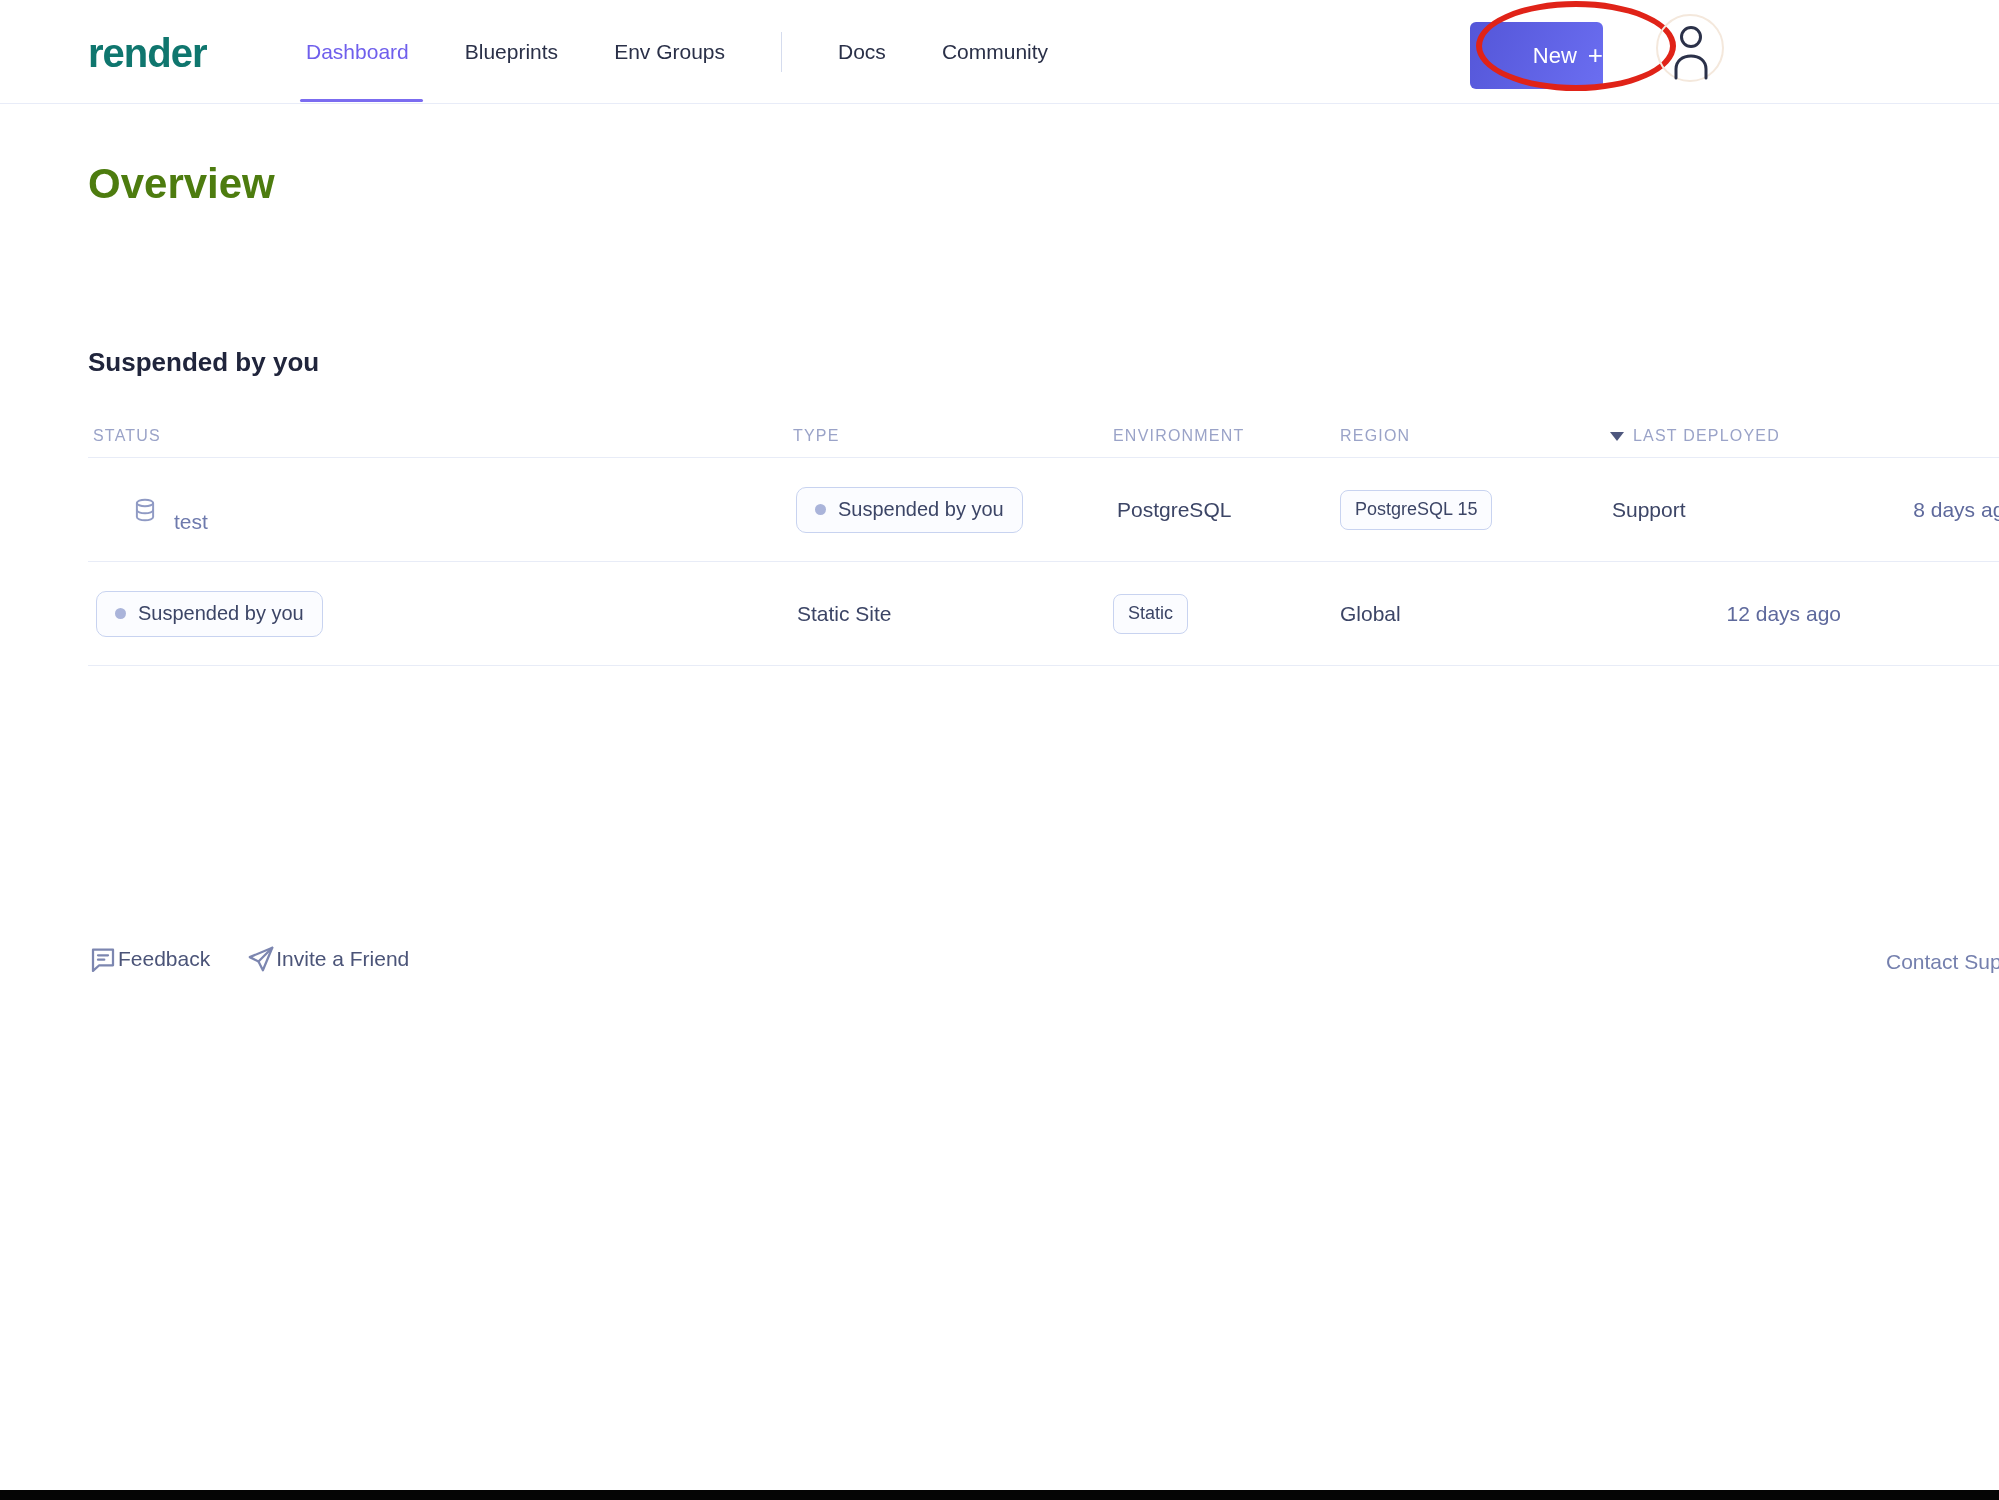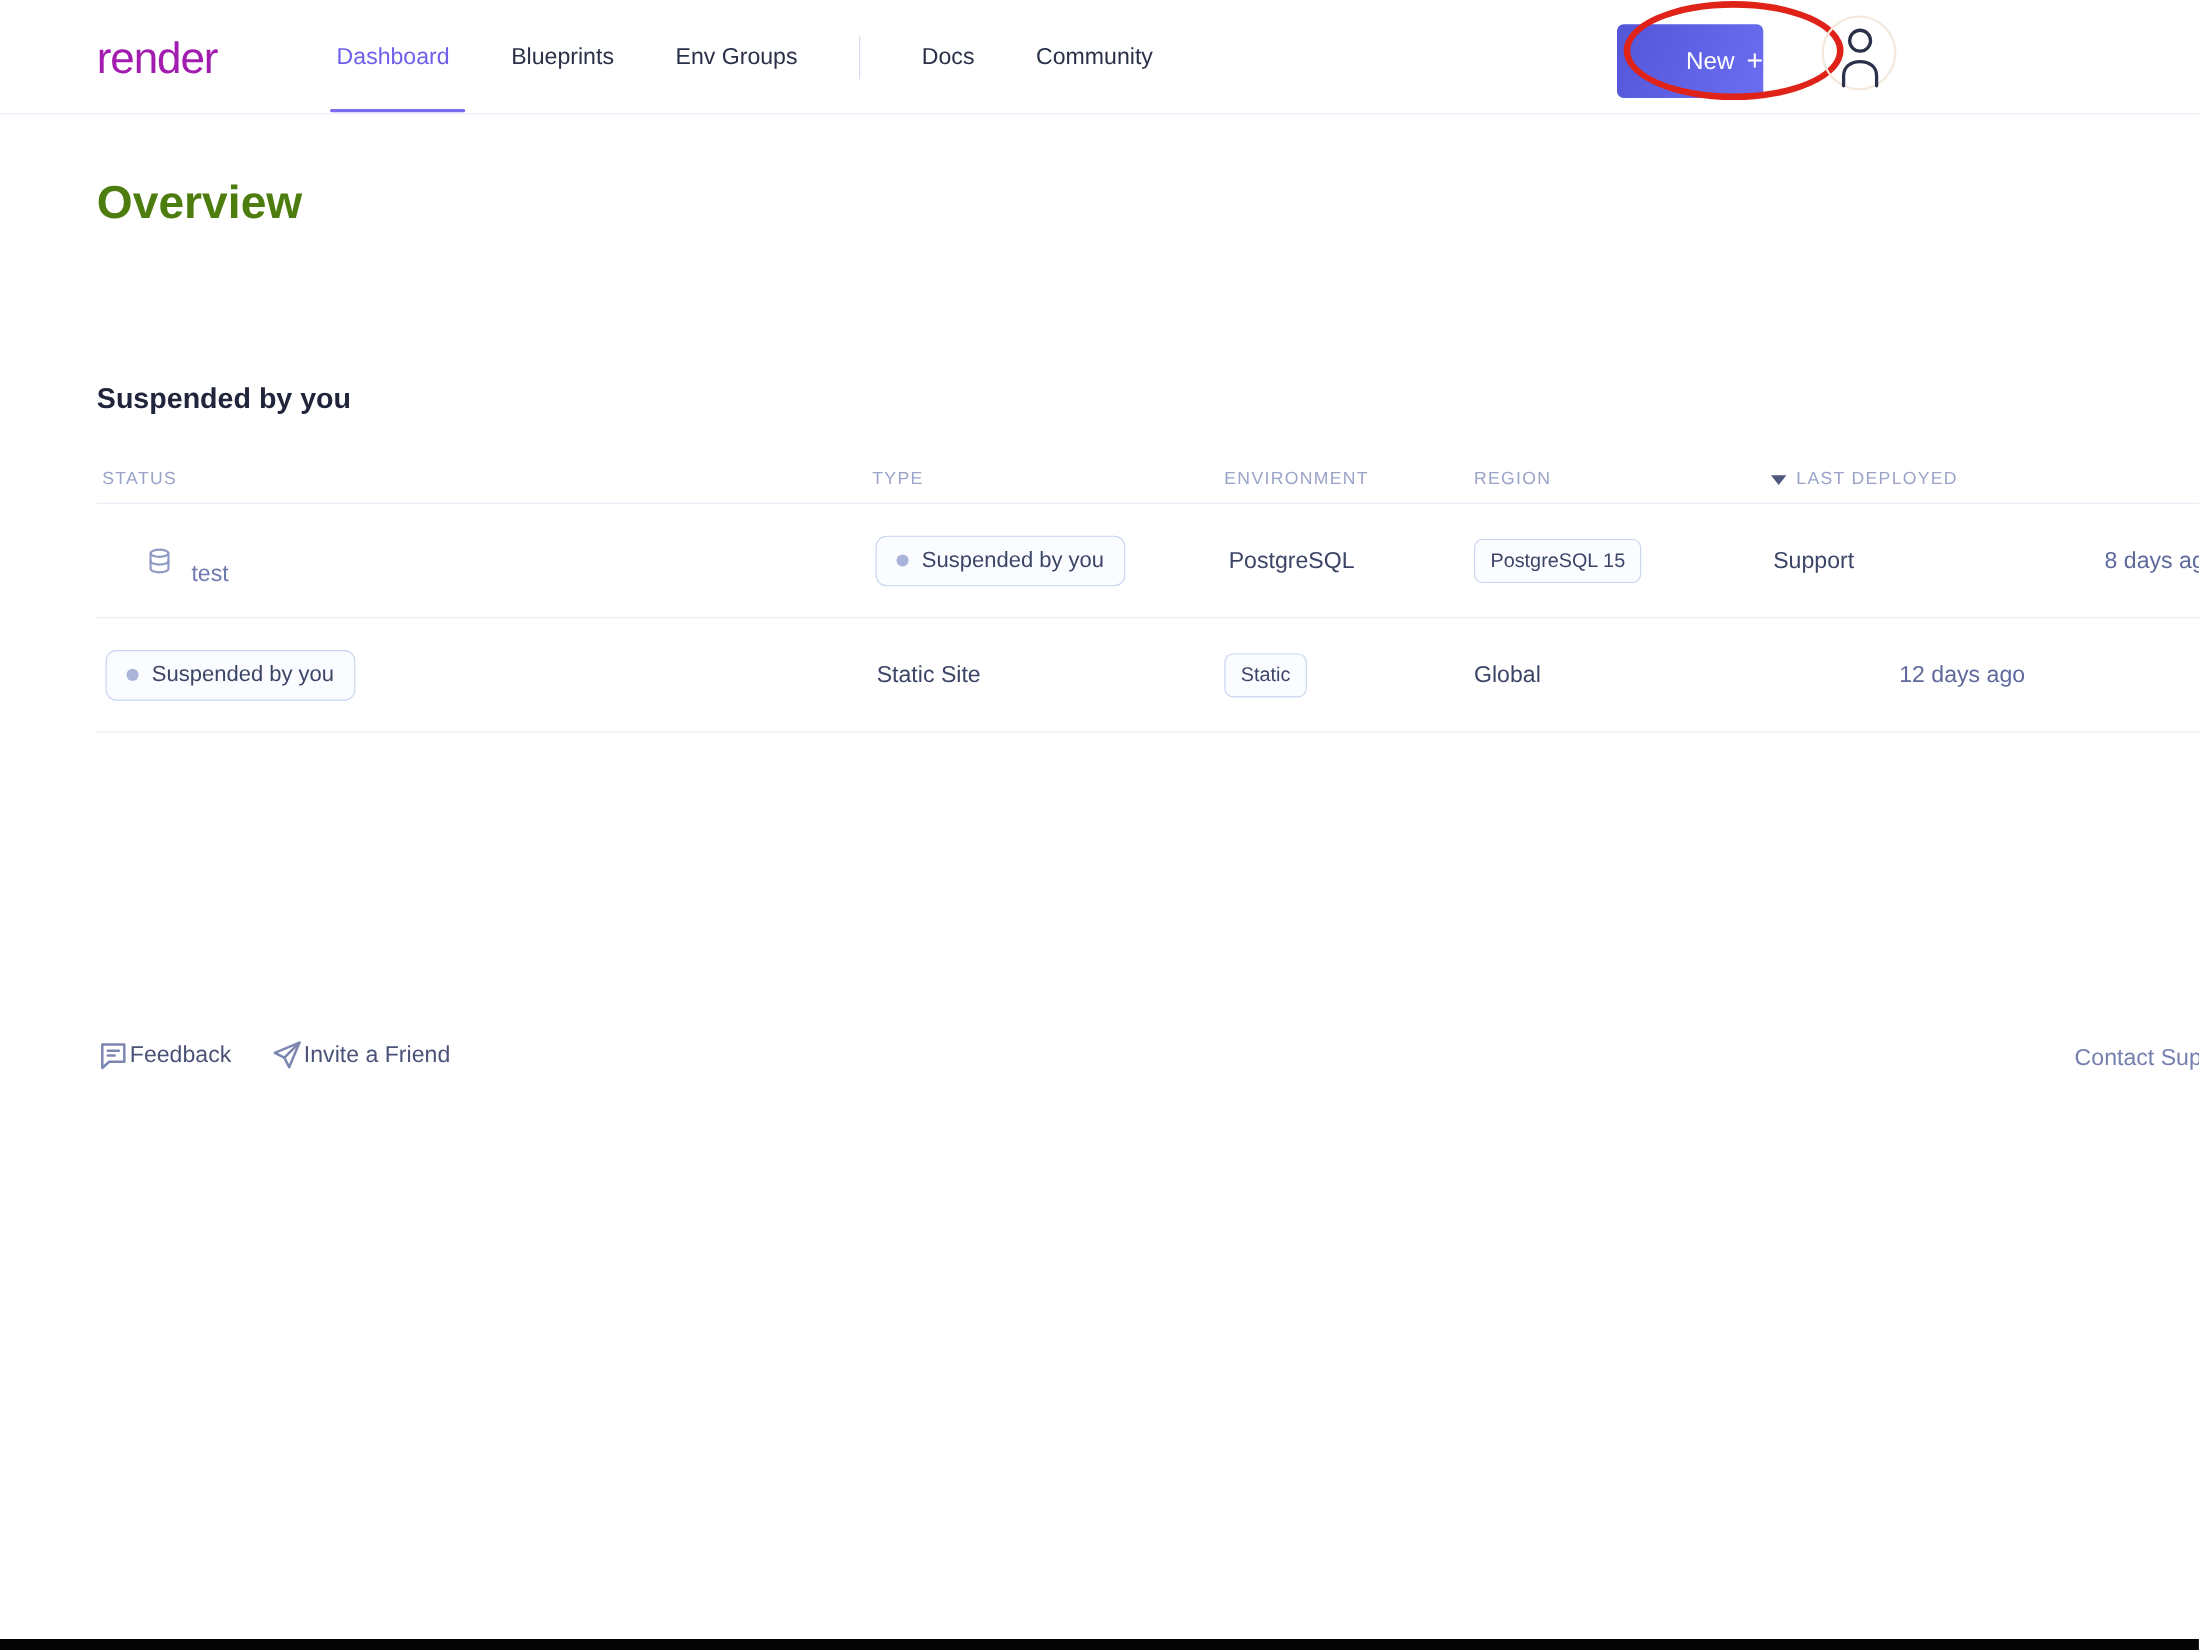--- a/index.html
+++ b/index.html
@@ -9,21 +9,21 @@
     background:#ffffff; overflow:hidden;
   }
 
   
   .topnav {
     position:absolute; left:0; top:0; width:100%; height:104px;
     background:#ffffff; border-bottom:1px solid #E8ECF8;
   }
   .logo {
     position:absolute; left:88px; top:31px;
-    font-size:40px; font-weight:400; color:#a21caf; letter-spacing:-1px;
+    font-size:40px; font-weight:700; color:#0f766e; letter-spacing:-1px;
     cursor:pointer;
   }
   .nav-items {
     position:absolute; left:306px; top:0; height:104px;
     display:flex; align-items:center; gap:56px;
   }
   .nav-item {
     position:relative; height:100px; display:flex; align-items:center;
     font-size:21px; color:#2A3048; cursor:pointer; white-space:nowrap;
   }

